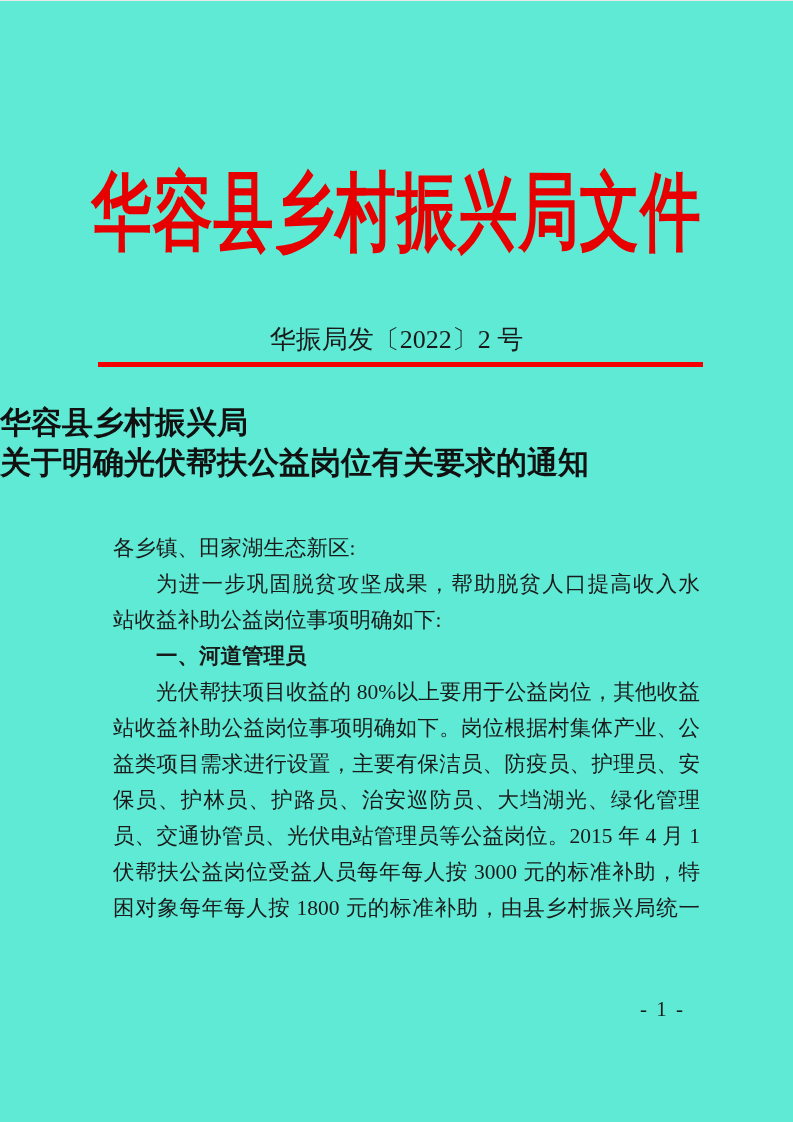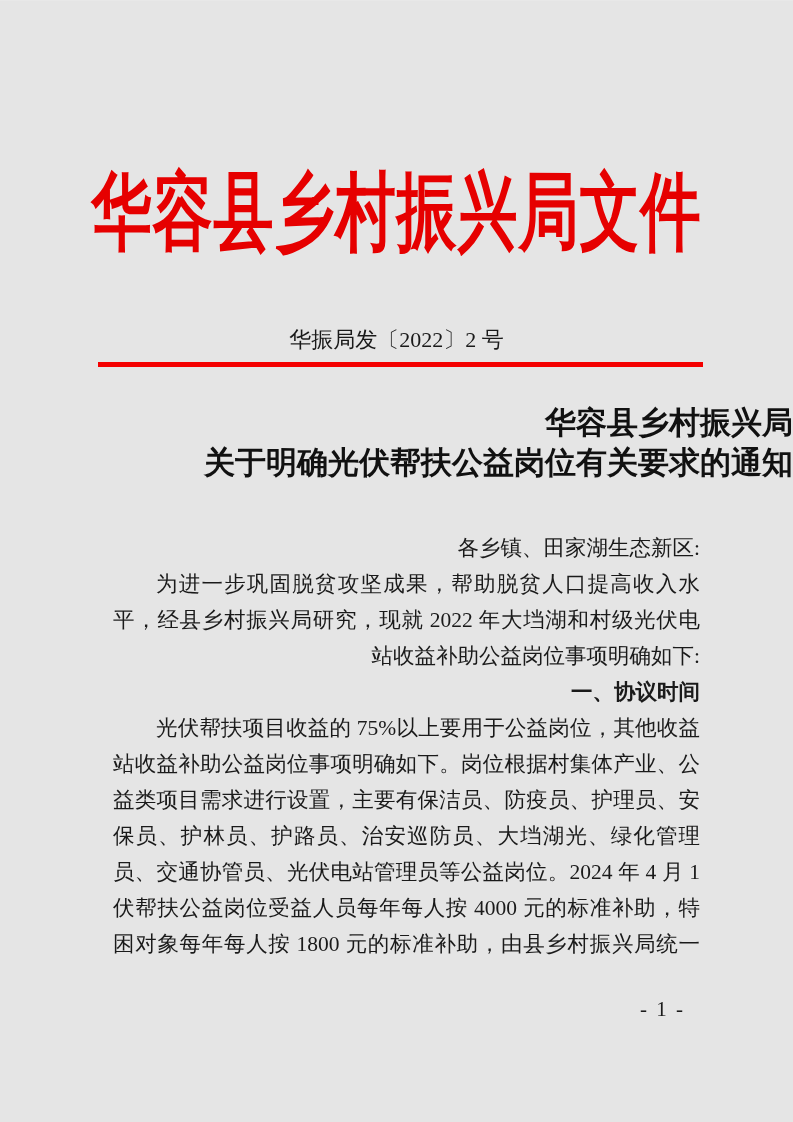--- a/index.html
+++ b/index.html
@@ -5,21 +5,21 @@
   * { margin: 0; padding: 0; box-sizing: border-box; }
   html, body { background: #ffffff; }
   body {
     font-family: "Liberation Serif", "DejaVu Serif", serif;
   }
   .page {
     position: relative;
     width: 793px;
     height: 1122px;
     margin: 0 auto;
-    background: #e5e5e5;
+    background: #5eead4;
     overflow: hidden;
     color: #1a1a1a;
     border-top: 1px solid #e8e8e8;
   }
 
   
   .banner {
     position: absolute;
     top: 150px;
     left: 0;
@@ -40,21 +40,21 @@
     font-family: "Liberation Serif", "DejaVu Serif", serif;
   }
 
   
   .doc-number {
     position: absolute;
     top: 324px;
     left: 0;
     width: 100%;
     text-align: center;
-    font-size: 22px;
+    font-size: 26px;
     line-height: 30px;
     color: #1a1a1a;
     white-space: nowrap;
   }
 
   
   .red-rule {
     position: absolute;
     top: 361px;
     left: 98px;
@@ -62,42 +62,42 @@
     height: 5px;
     background: #f40000;
   }
 
   
   .doc-title {
     position: absolute;
     top: 402px;
     left: 0;
     width: 100%;
-    text-align: right;
+    text-align: left;
     font-weight: bold;
     font-size: 31px;
     line-height: 40px;
     color: #111111;
   }
   .doc-title .t-line { white-space: nowrap; }
 
   
   .body-text {
     position: absolute;
     top: 529px;
     left: 113px;
     width: 587px;
     font-size: 21.5px;
     color: #1a1a1a;
   }
   .line {
     height: 36px;
     line-height: 36px;
     white-space: nowrap;
-    text-align: right;
+    text-align: left;
   }
   .line.fill {
     white-space: normal;
     text-align: justify;
     text-align-last: justify;
   }
   .line.indent { padding-left: 43px; }
   .line.heading {
     font-family: "Liberation Sans", "DejaVu Sans", sans-serif;
     font-weight: bold;
@@ -129,27 +129,26 @@
   <div class="red-rule"></div>
 
   <div class="doc-title">
     <div class="t-line">华容县乡村振兴局</div>
     <div class="t-line">关于明确光伏帮扶公益岗位有关要求的通知</div>
   </div>
 
   <div class="body-text">
     <div class="line">各乡镇、田家湖生态新区:</div>
     <div class="line indent fill">为进一步巩固脱贫攻坚成果，帮助脱贫人口提高收入水</div>
-    <div class="line fill">平，经县乡村振兴局研究，现就 2022 年大垱湖和村级光伏电</div>
     <div class="line">站收益补助公益岗位事项明确如下:</div>
-    <div class="line indent heading">一、协议时间</div>
-    <div class="line indent fill">光伏帮扶项目收益的 75%以上要用于公益岗位，其他收益</div>
+    <div class="line indent heading">一、河道管理员</div>
+    <div class="line indent fill">光伏帮扶项目收益的 80%以上要用于公益岗位，其他收益</div>
     <div class="line fill">站收益补助公益岗位事项明确如下。岗位根据村集体产业、公</div>
     <div class="line fill">益类项目需求进行设置，主要有保洁员、防疫员、护理员、安</div>
     <div class="line fill">保员、护林员、护路员、治安巡防员、大垱湖光、绿化管理</div>
-    <div class="line fill">员、交通协管员、光伏电站管理员等公益岗位。2024 年 4 月 1</div>
-    <div class="line fill">伏帮扶公益岗位受益人员每年每人按 4000 元的标准补助，特</div>
+    <div class="line fill">员、交通协管员、光伏电站管理员等公益岗位。2015 年 4 月 1</div>
+    <div class="line fill">伏帮扶公益岗位受益人员每年每人按 3000 元的标准补助，特</div>
     <div class="line fill">困对象每年每人按 1800 元的标准补助，由县乡村振兴局统一</div>
   </div>
 
   <div class="page-number">- 1 -</div>
 
 </div>
 
 </body></html>

